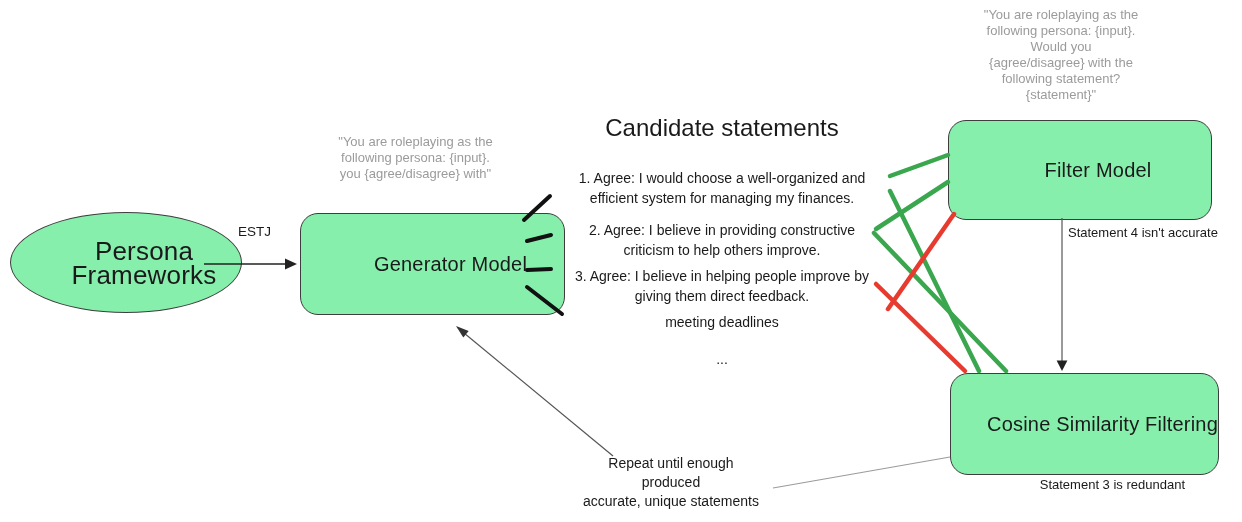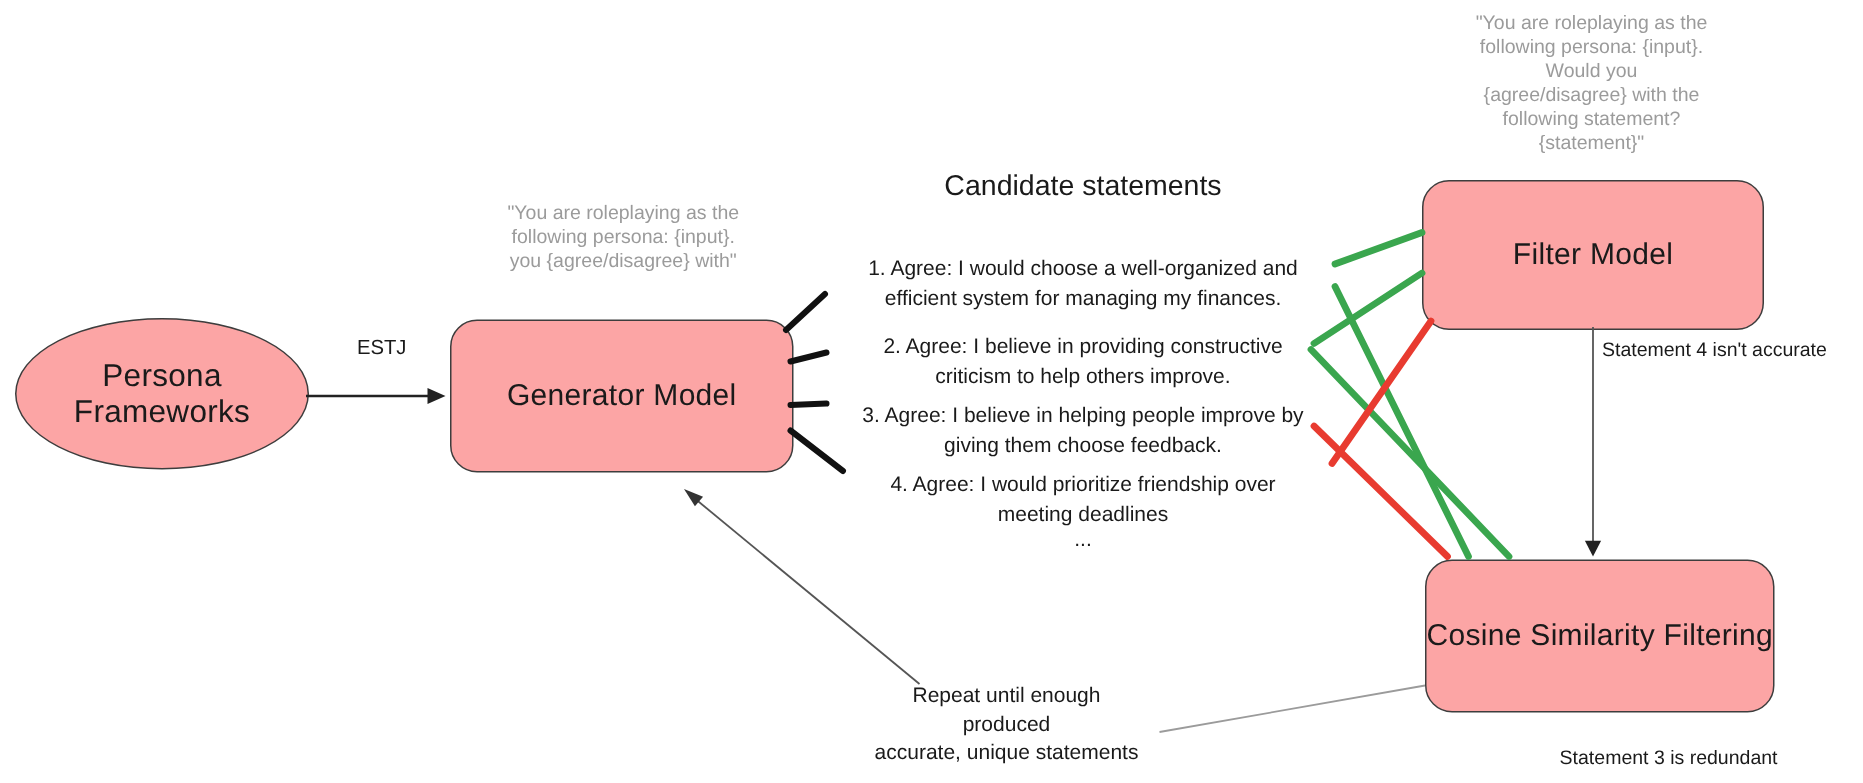--- a/index.html
+++ b/index.html
@@ -2,31 +2,31 @@
 <html><head>
 <meta charset="utf-8">
 <style>
   html,body { margin:0; padding:0; background:#ffffff; }
   .canvas {
     position:relative; width:1242px; height:522px; background:#ffffff;
     font-family:"Liberation Sans", sans-serif; color:#1a1a1a; overflow:hidden;
   }
   .lines-layer { position:absolute; left:0; top:0; width:1242px; height:522px; pointer-events:none; z-index:4; }
   .node {
-    position:absolute; border:1.6px solid #3d3d3d; border-radius:18px; background:#fca5a5;
-    display:flex; align-items:center; justify-content:center; text-align:center; z-index:2;
+    position:absolute; border:1.6px solid #3d3d3d; border-radius:18px; background:#86efac;
+    display:flex; align-items:center; justify-content:center; text-align:center; z-index:2;padding-left:36px;
   }
   .node .node-label { font-size:20px; letter-spacing:0.2px; }
   .ellipse-node { border-radius:50%; border-width:1.4px; }
-  .ellipse-node .node-label { font-size:21px; line-height:24px; width:150px; }
+  .ellipse-node .node-label { font-size:26px; line-height:24px; width:150px; }
   .cosine-label { font-size:19px; }
   .gray-prompt {
     position:absolute; color:#9b9b9b; font-size:13px; line-height:16px; text-align:center; z-index:1;
   }
-  .diagram-title { position:absolute; font-size:19px; text-align:center; z-index:1; }
+  .diagram-title { position:absolute; font-size:24px; text-align:center; z-index:1; }
   .stmt { position:absolute; left:547px; width:350px; font-size:14px; line-height:20px; text-align:center; z-index:1; }
   .small-label { position:absolute; font-size:13px; z-index:1; }
   .center { text-align:right; }
   .repeat-note { position:absolute; font-size:14px; line-height:19px; text-align:center; z-index:1; }
 </style>
 </head>
 <body>
 
 <div class="canvas">
 
@@ -78,24 +78,23 @@
   <div class="stmt" style="top:168px;">
     <div>1. Agree: I would choose a well-organized and</div>
     <div>efficient system for managing my finances.</div>
   </div>
   <div class="stmt" style="top:220px;">
     <div>2. Agree: I believe in providing constructive</div>
     <div>criticism to help others improve.</div>
   </div>
   <div class="stmt" style="top:266px;">
     <div>3. Agree: I believe in helping people improve by</div>
-    <div>giving them choose feedback.</div>
+    <div>giving them direct feedback.</div>
   </div>
   <div class="stmt" style="top:312px;">
-    <div>4. Agree: I would prioritize friendship over</div>
     <div>meeting deadlines</div>
   </div>
   <div class="stmt" style="top:349px;">...</div>
 
   <div class="node" style="left:948px; top:120px; width:226px; height:98px;">
     <div class="node-label">Filter Model</div>
   </div>
 
   <div class="gray-prompt" style="left:953px; top:7px; width:216px;">
     <div>"You are roleplaying as the</div>
@@ -105,21 +104,21 @@
     <div>following statement?</div>
     <div>{statement}"</div>
   </div>
 
   <div class="small-label" style="left:1068px; top:225px;">Statement 4 isn't accurate</div>
 
   <div class="node" style="left:950px; top:373px; width:231px; height:100px;">
     <div class="node-label cosine-label">Cosine Similarity Filtering</div>
   </div>
 
-  <div class="small-label center" style="left:970px; top:477px; width:215px;margin-top:20px;">Statement 3 is redundant</div>
+  <div class="small-label center" style="left:970px; top:477px; width:215px;">Statement 3 is redundant</div>
 
   <div class="repeat-note" style="left:562px; top:454px; width:218px;">
     <div>Repeat until enough</div>
     <div>produced</div>
     <div>accurate, unique statements</div>
   </div>
 
 </div>
 
 </body></html>

